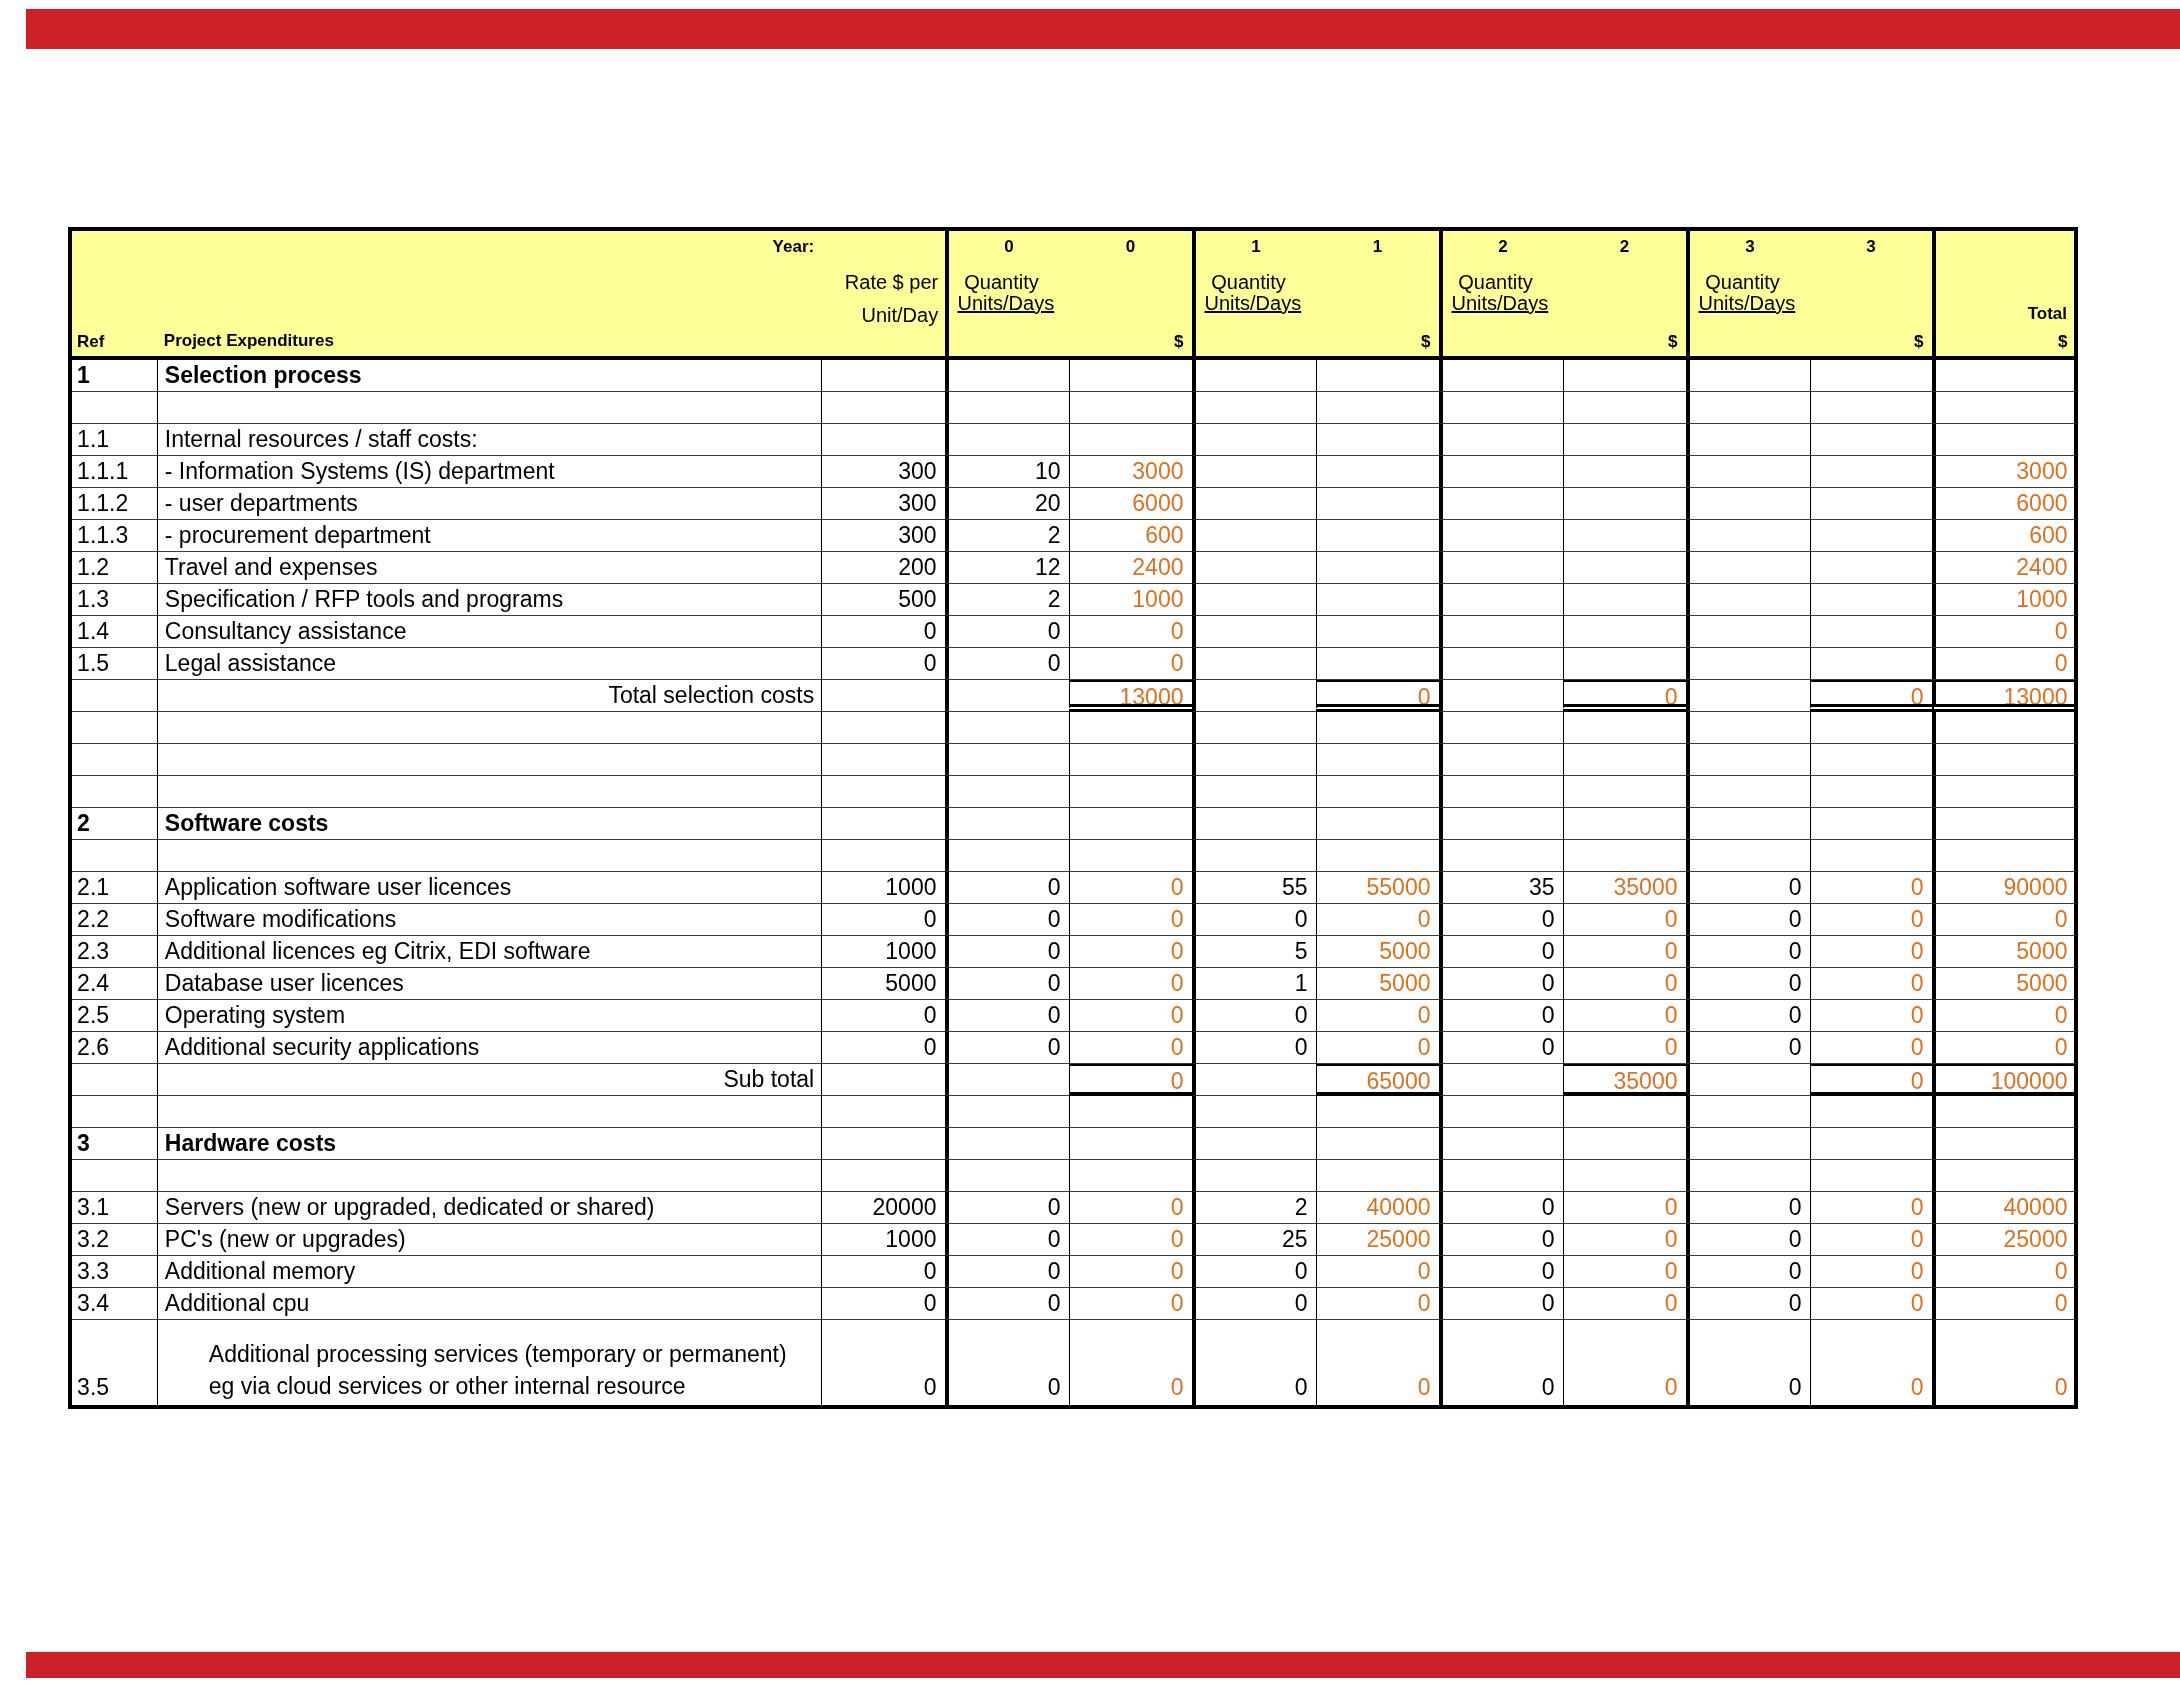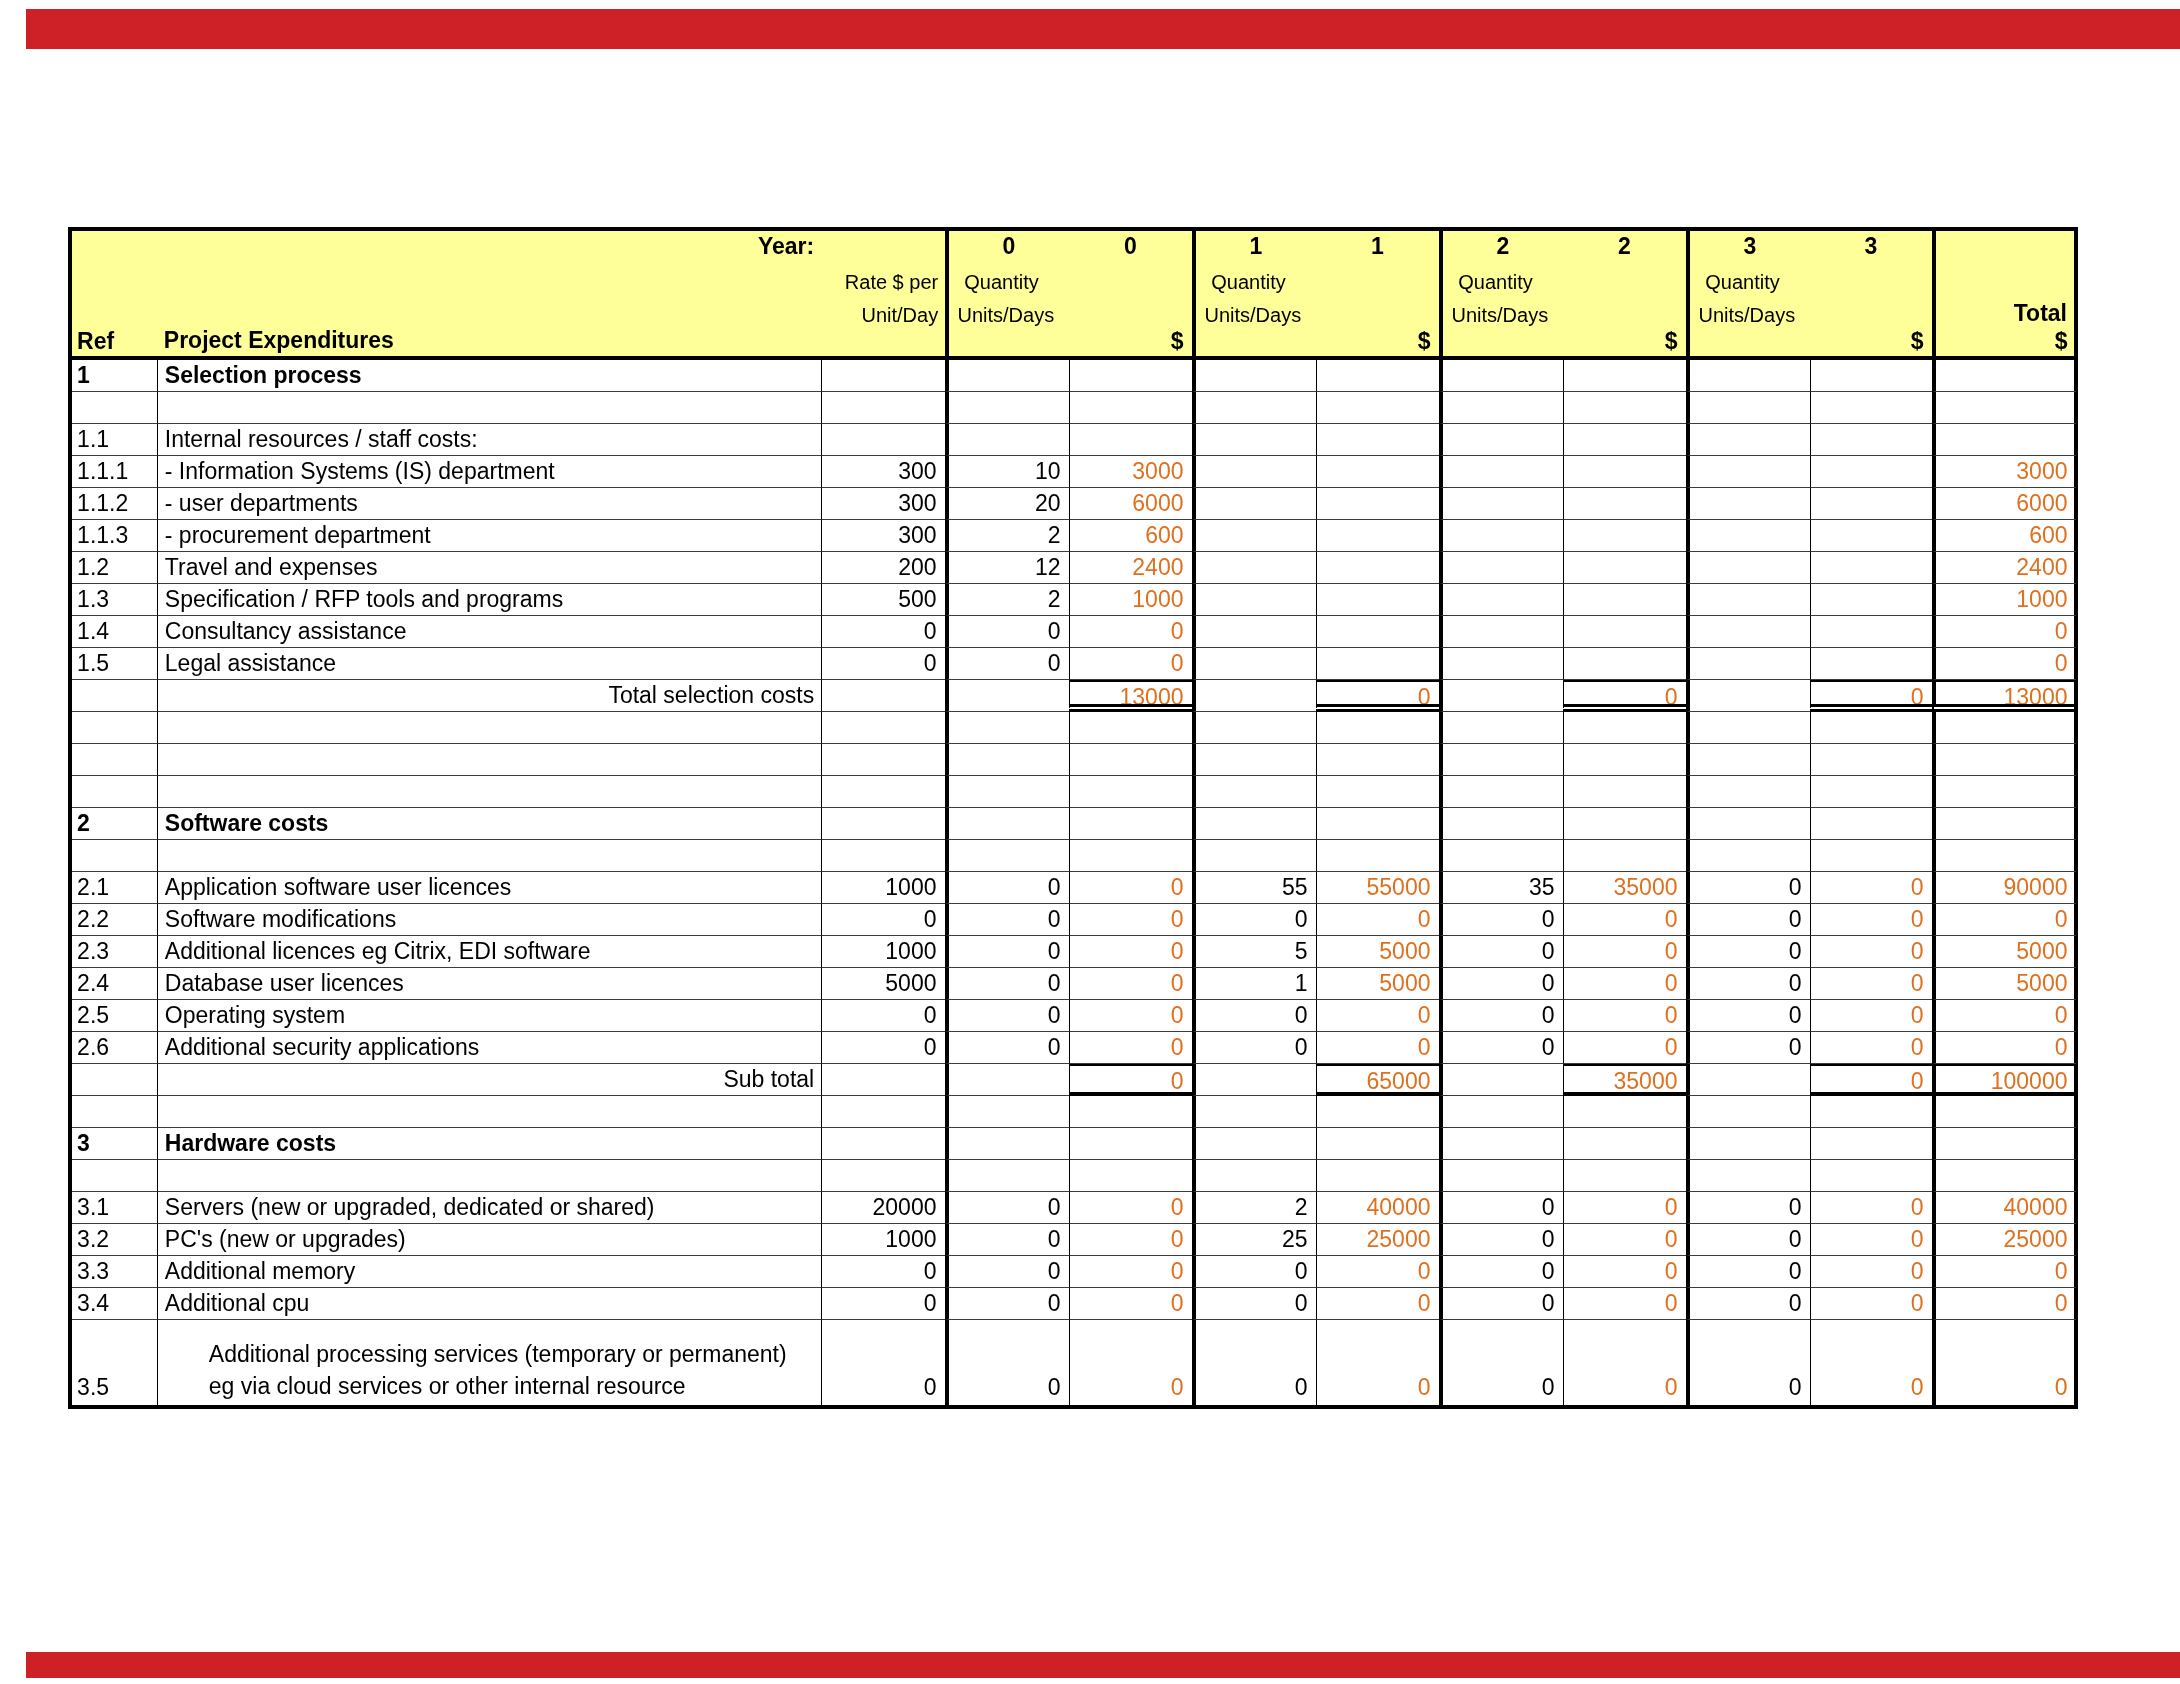--- a/index.html
+++ b/index.html
@@ -17,31 +17,31 @@
     border:4.3px solid #000;background:#fff;
   }
   .hrow,.trow{
     display:grid;
     grid-template-columns:85px 664px 124px 124px 123px 124px 123px 124px 123px 124px 122px 144px;
   }
   
   .hrow{height:129px;box-sizing:border-box;background:#ffff99;border-bottom:4.3px solid #000;}
   .hrow .hcell{position:relative;box-sizing:border-box;}
   .hrow .c3,.hrow .c5,.hrow .c7,.hrow .c9,.hrow .c11{border-left:4.3px solid #000;}
-  .hl{position:absolute;white-space:nowrap;font-size:23px;line-height:25.6px;}
+  .hl{position:absolute;white-space:nowrap;font-size:17px;line-height:25.6px;}
   .hl.small{font-size:20px;line-height:24px;}
   .hl.b{font-weight:700;}
   .h-year-label{top:3.4px;right:6.8px;}
   .h-rate1{top:39px;right:6.8px;}
   .h-rate2{top:72px;right:6.8px;}
   .h-ref{bottom:1.7px;left:5.1px;}
   .h-pe{bottom:2px;left:6.8px;}
   .h-yearnum{top:3.4px;left:0;width:100%;text-align:center;}
   .h-qty{top:39px;left:15.3px;}
-  .h-units{top:72px;left:8.5px;}
+  .h-units{top:60px;left:8.5px;text-decoration:underline;}
   .h-dollar{bottom:1.7px;right:8.5px;}
   .h-total{top:70px;right:9px;margin-left:44px;}
 
   
   .trow{height:32px;box-sizing:border-box;}
   .trow.tall{height:85px;}
   .cell{
     box-sizing:border-box;font-size:23px;line-height:30px;
     border-bottom:1.7px solid #3c3c3c;overflow:hidden;white-space:nowrap;
   }

